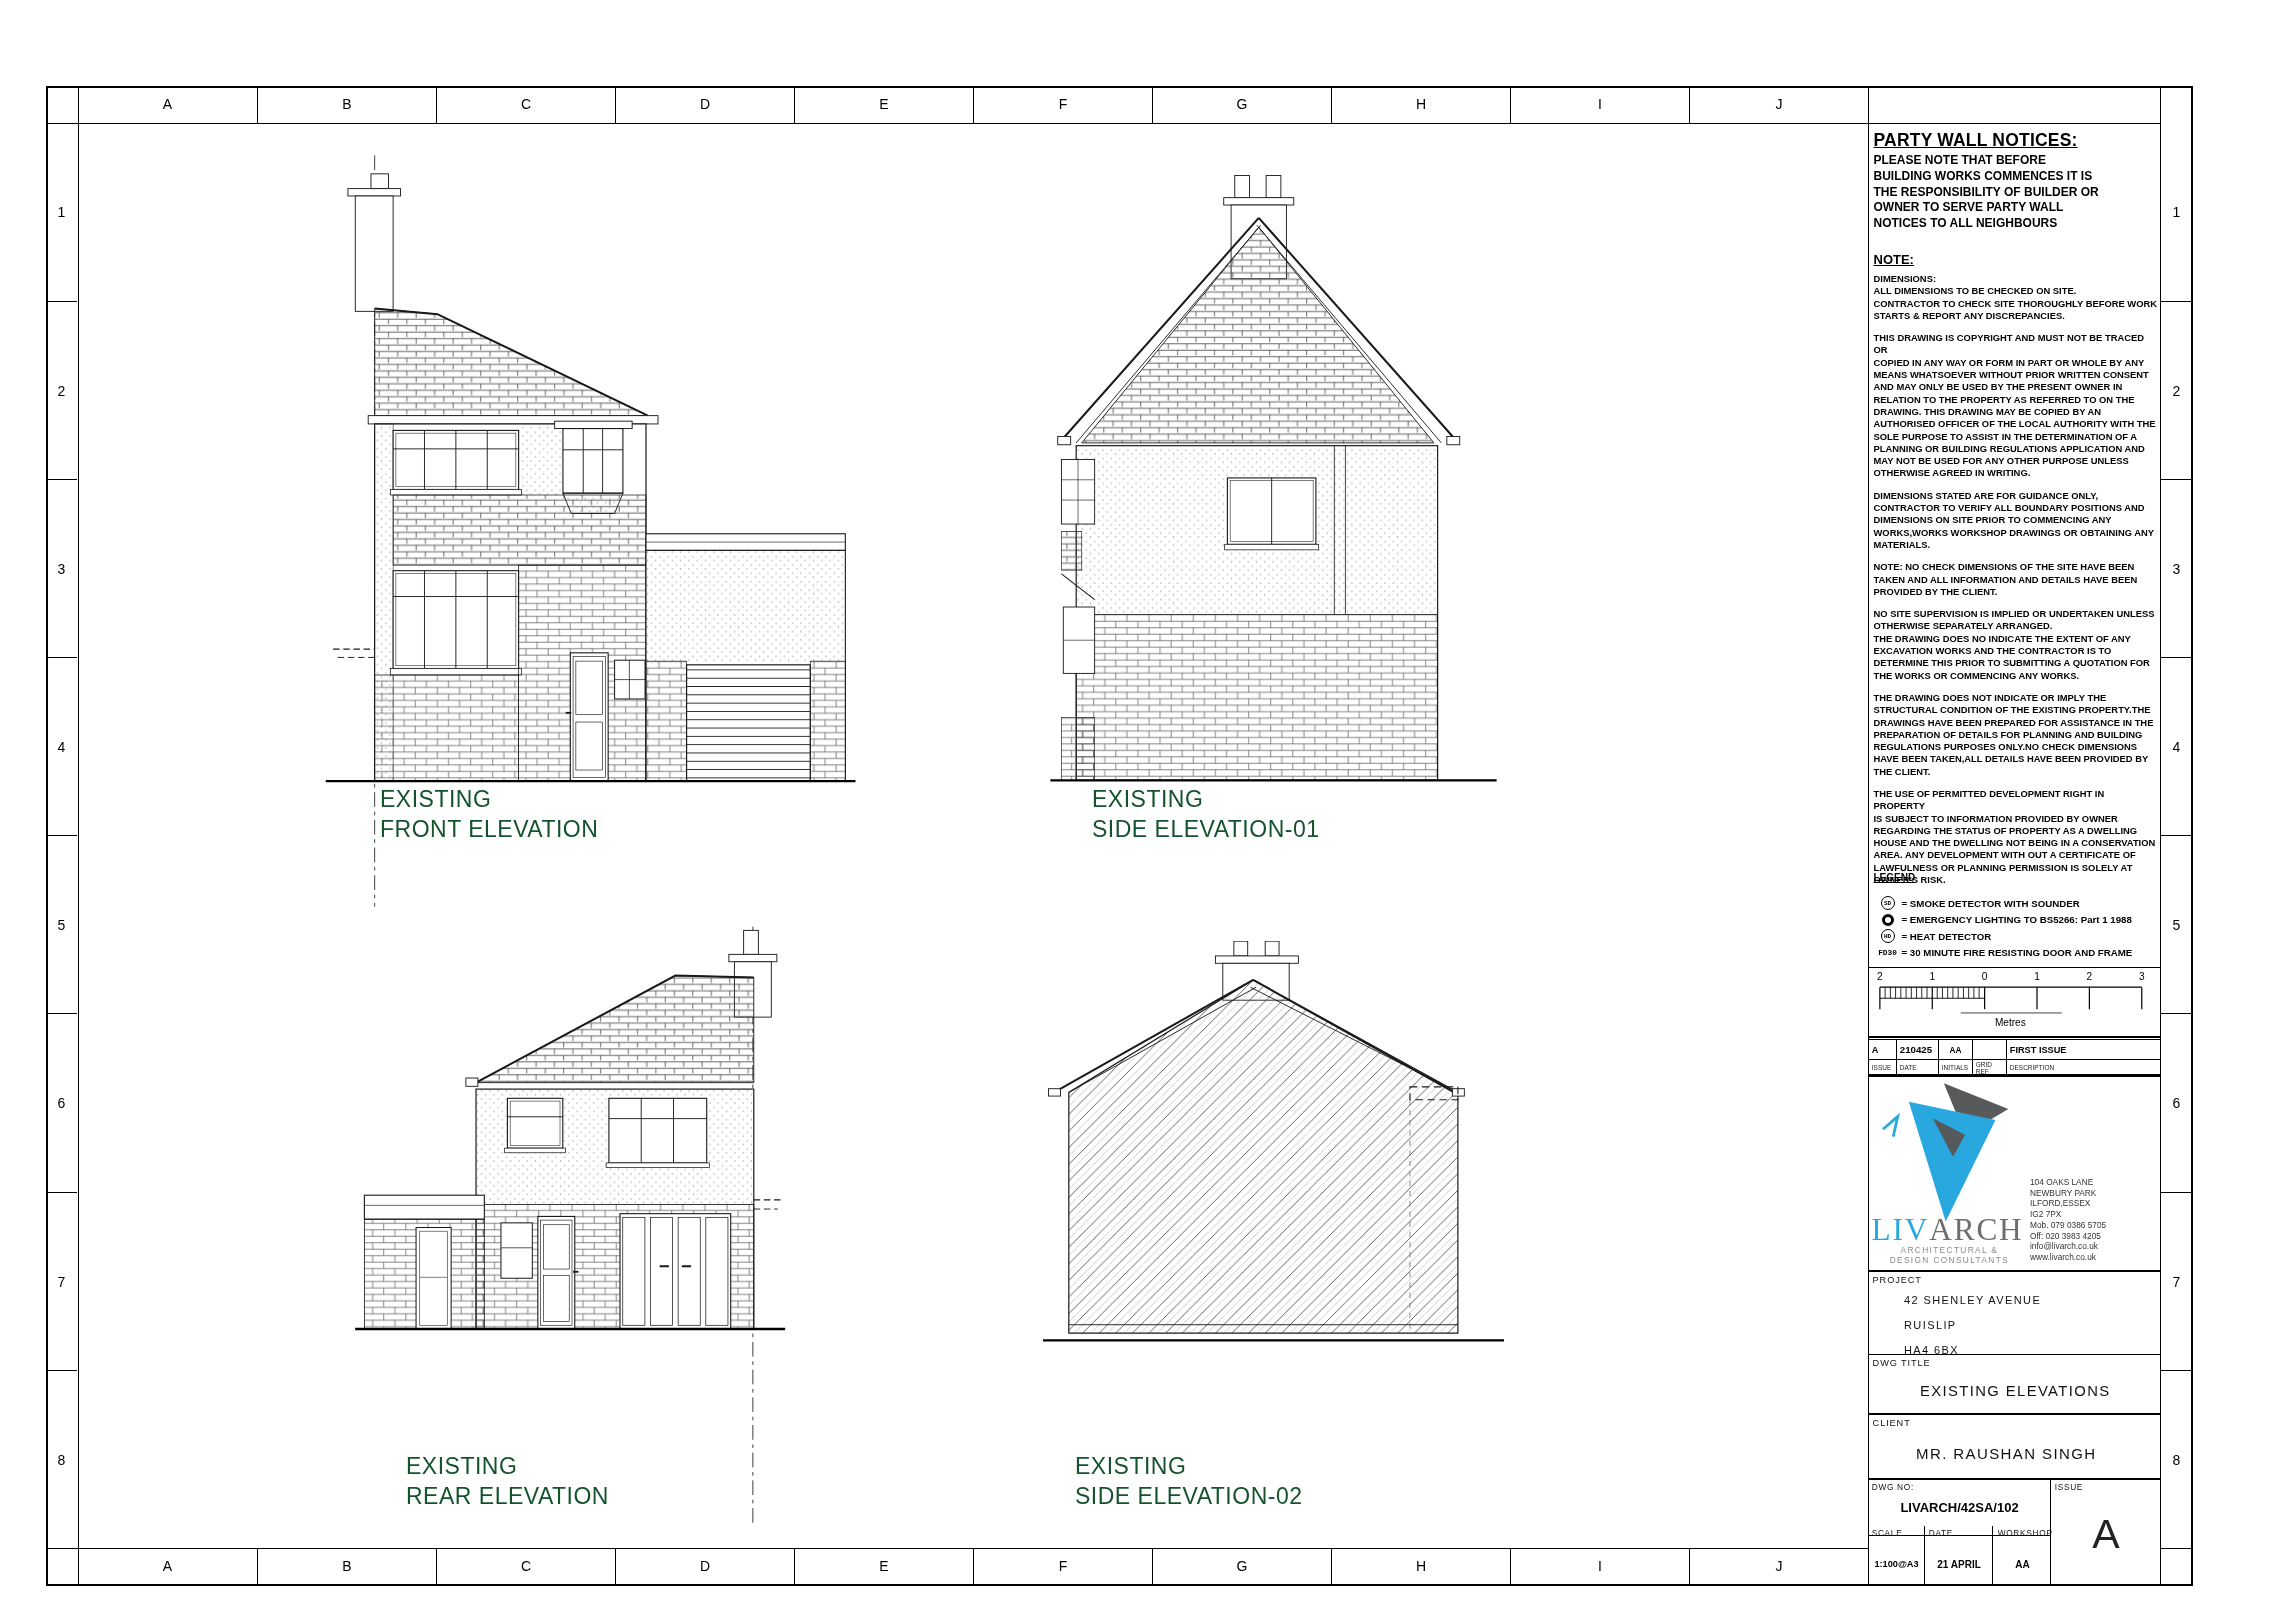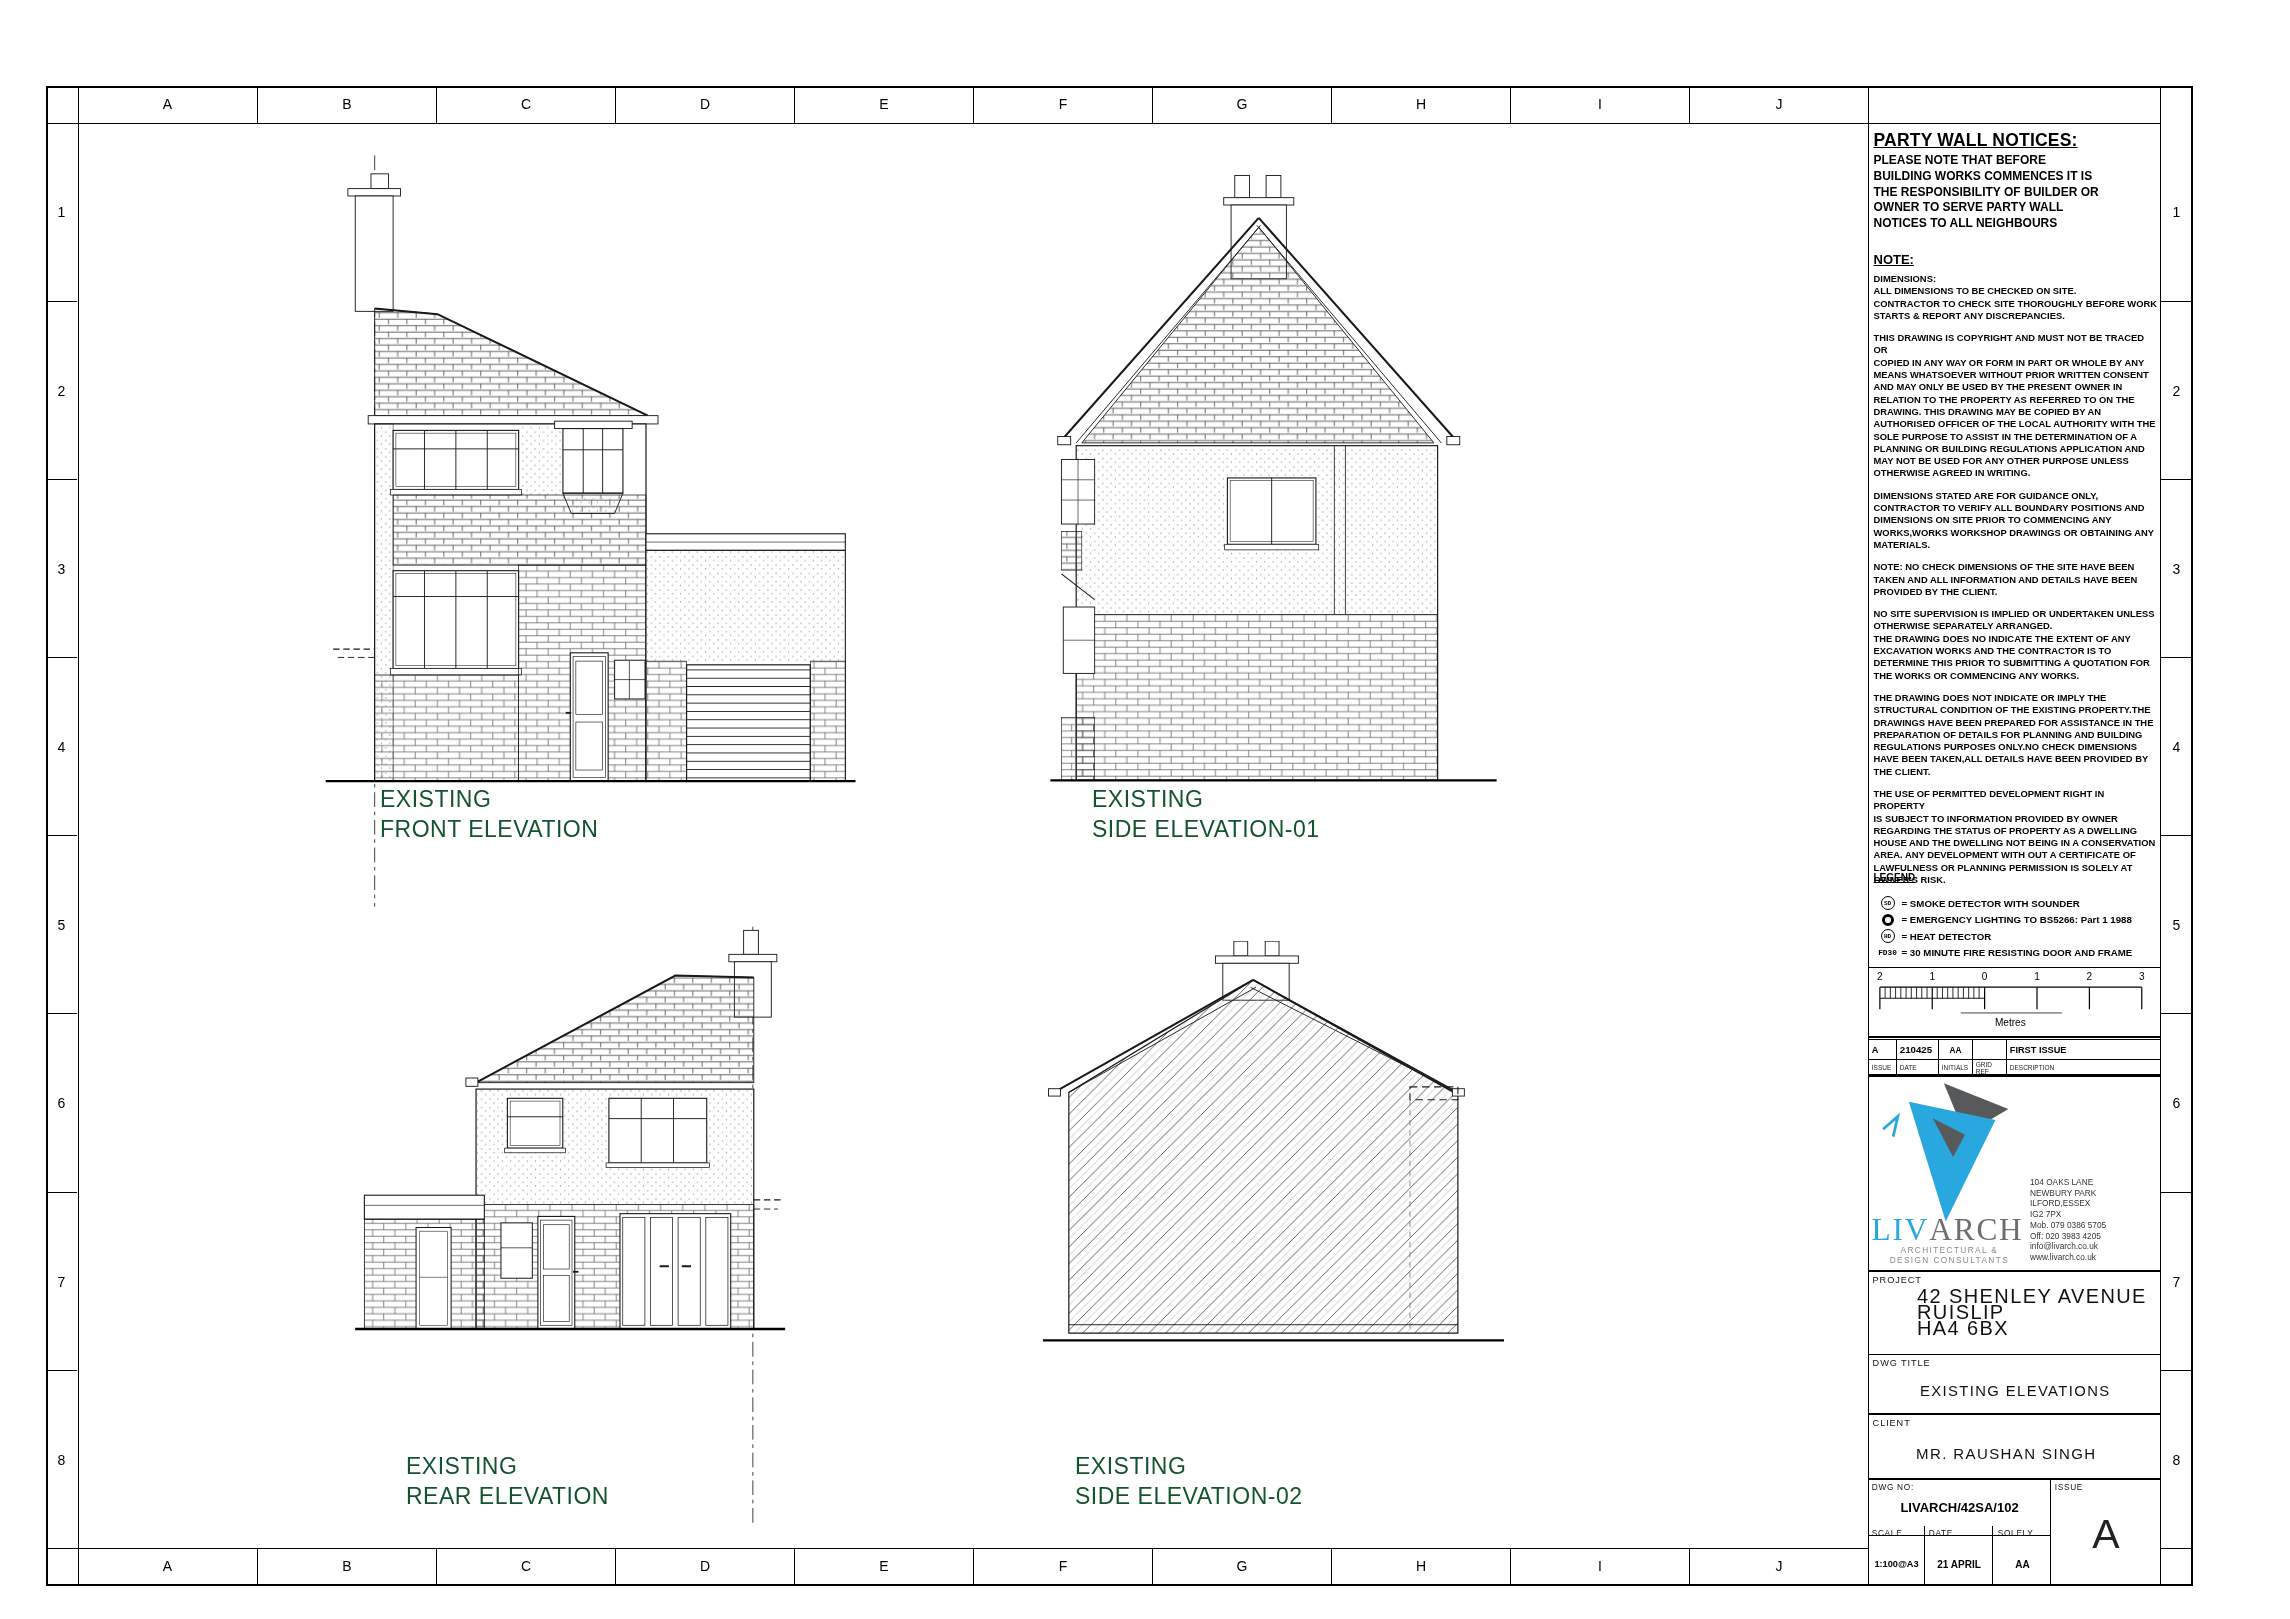--- a/index.html
+++ b/index.html
@@ -426,21 +426,21 @@
 ILFORD,ESSEX
 IG2 7PX
 Mob. 079 0386 5705
 Off:  020 3983 4205
 info@livarch.co.uk
 www.livarch.co.uk</div>
     </div>
 
     <div class="tb-sec" style="top:1149px;height:83px;border-bottom:1.1px solid #000;">
       <div class="tb-label">PROJECT</div>
-      <div class="tb-value ml" style="position:absolute;left:49px;top:15.7px;font-size:20px;line-height:16px;letter-spacing:1.4px;">42  SHENLEY  AVENUE
+      <div class="tb-value ml" style="position:absolute;left:36px;top:15.7px;font-size:11px;line-height:25px;letter-spacing:1.4px;">42  SHENLEY  AVENUE
 RUISLIP
 HA4  6BX</div>
     </div>
 
     <div class="tb-sec" style="top:1232px;height:60px;border-bottom:2.3px solid #000;">
       <div class="tb-label">DWG TITLE</div>
       <div class="tb-value" style="position:absolute;left:52px;top:28px;font-size:14.8px;letter-spacing:1.4px;">EXISTING  ELEVATIONS</div>
     </div>
 
     <div class="tb-sec" style="top:1292px;height:65px;border-bottom:2.3px solid #000;">
@@ -459,20 +459,20 @@
       </div>
       <div class="abs" style="left:0;top:46px;width:57px;height:59px;border-right:1.1px solid #000;">
         <div class="cell-label">SCALE</div>
         <div style="position:absolute;left:0;top:33px;width:57px;text-align:center;font-size:9.2px;font-weight:bold;">1:100@A3</div>
       </div>
       <div class="abs" style="left:57px;top:46px;width:68px;height:59px;border-right:1.1px solid #000;">
         <div class="cell-label">DATE</div>
         <div style="position:absolute;left:0;top:33px;width:68px;text-align:center;font-size:10px;font-weight:bold;">21  APRIL</div>
       </div>
       <div class="abs" style="left:126px;top:46px;width:57px;height:59px;border-right:1.1px solid #000;">
-        <div class="cell-label">SOLELY</div>
+        <div class="cell-label">WORKSHOP</div>
         <div style="position:absolute;left:0;top:33px;width:57px;text-align:center;font-size:10px;font-weight:bold;">AA</div>
       </div>
     </div>
   </div>
 
 </div>
 
 
 </body></html>

